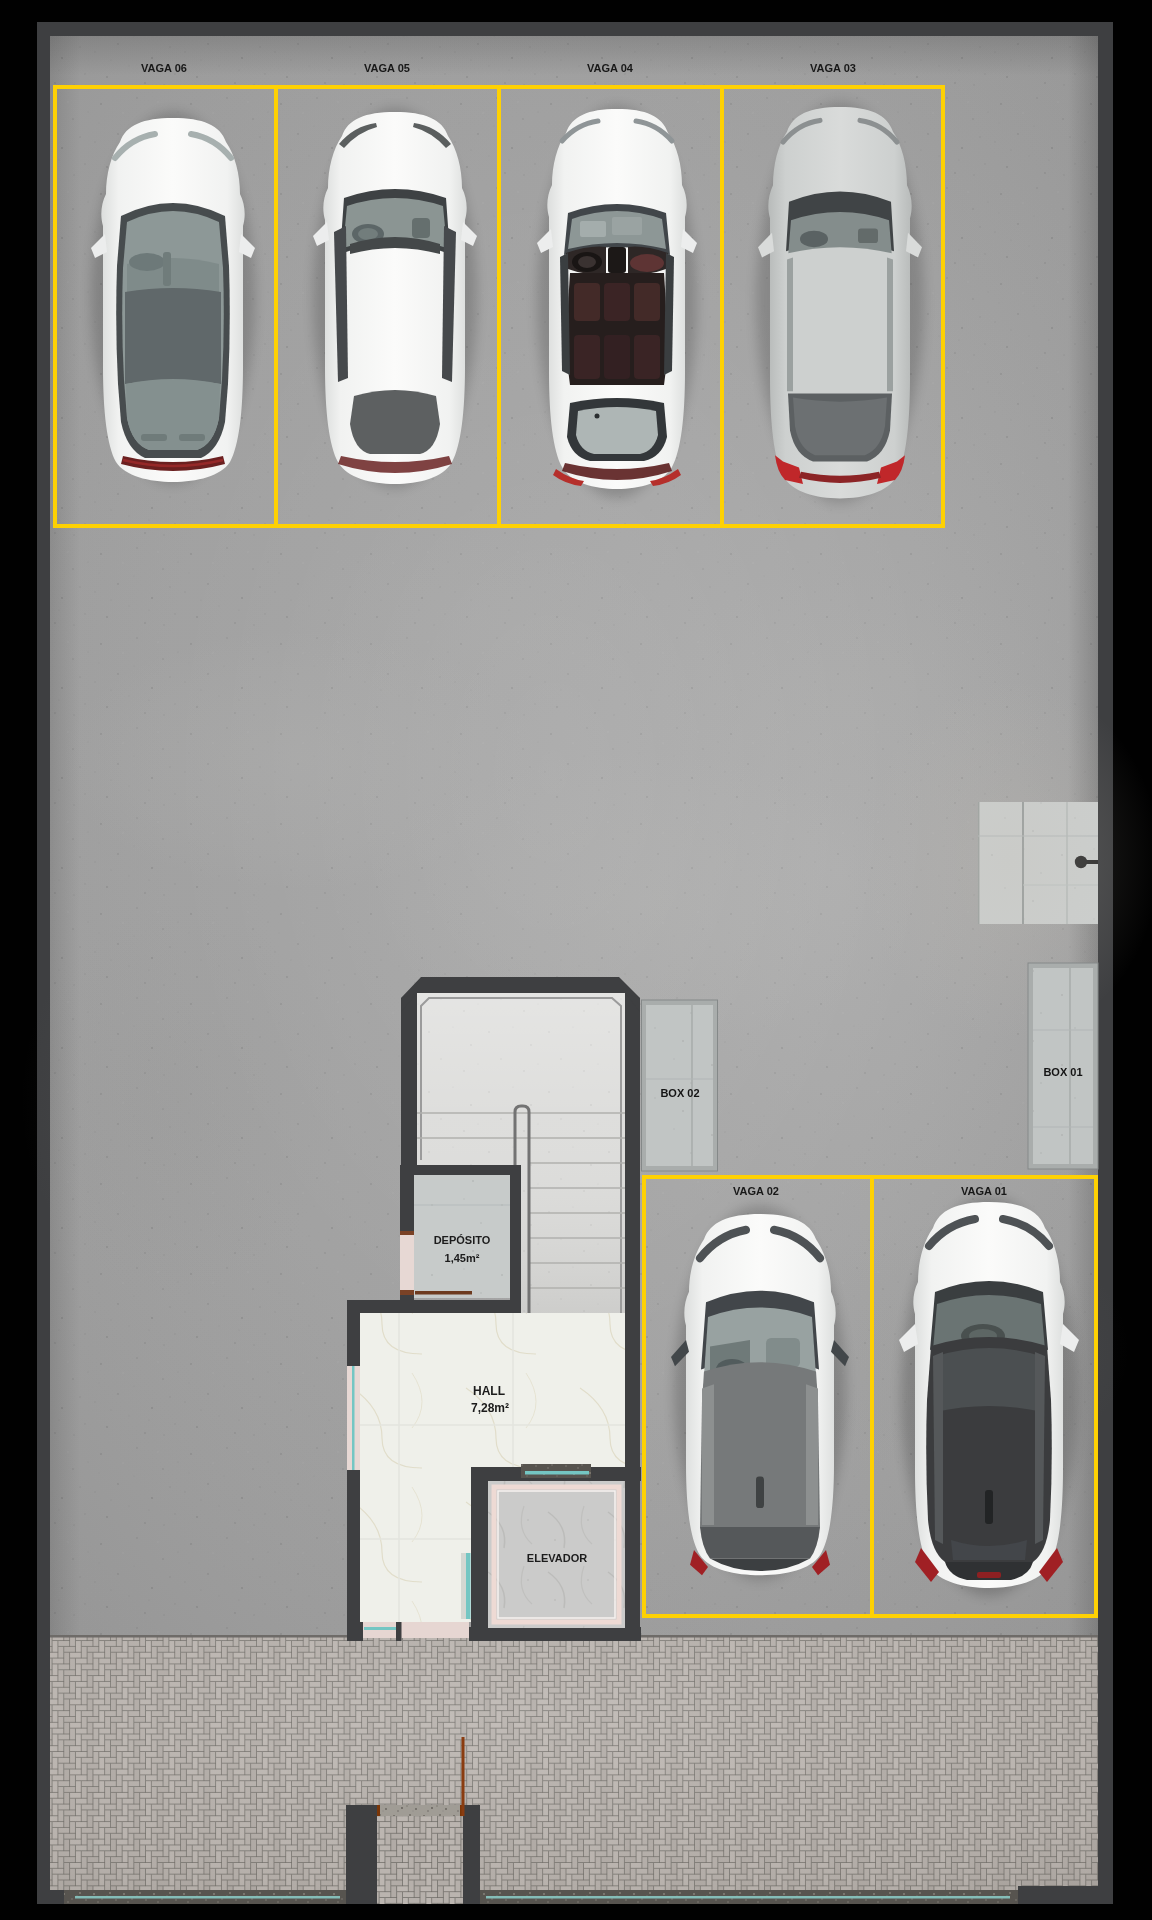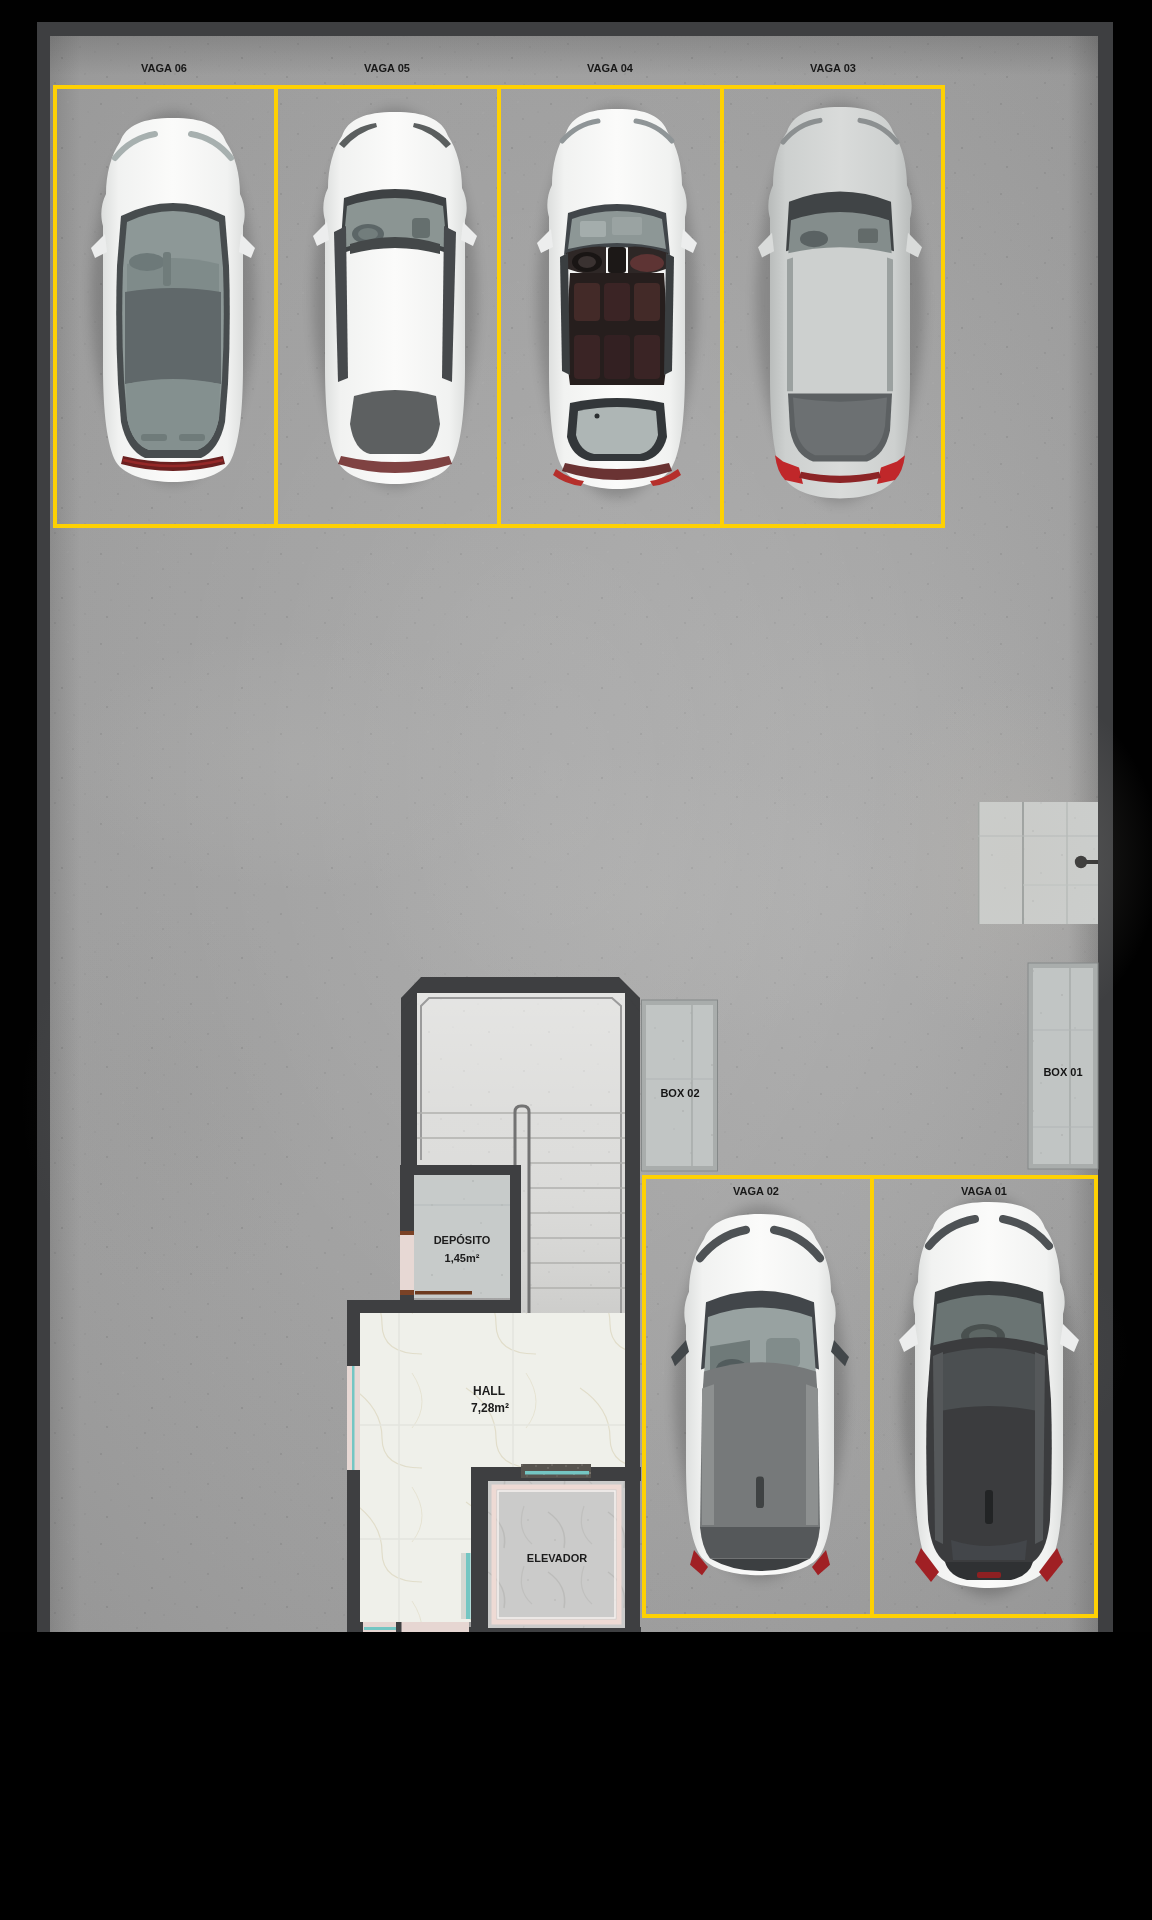--- a/index.html
+++ b/index.html
@@ -1,16 +1,16 @@
 <!DOCTYPE html>
 <html><head>
 <meta charset="utf-8">
 <style>
   html,body{margin:0;padding:0;background:#000;}
-  #page{position:relative;width:1152px;height:1632px;overflow:hidden;background:#fca5a5;}
+  #page{position:relative;width:1152px;height:1920px;overflow:hidden;background:#fca5a5;}
   svg{display:block;}
   text{font-family:"Liberation Sans", sans-serif;}
 </style>
 </head>
 <body>
 <div id="page">
 <svg width="1152" height="1920" viewBox="0 0 1152 1920">
 <defs>
 
   <pattern id="conc" width="90" height="90" patternUnits="userSpaceOnUse">

